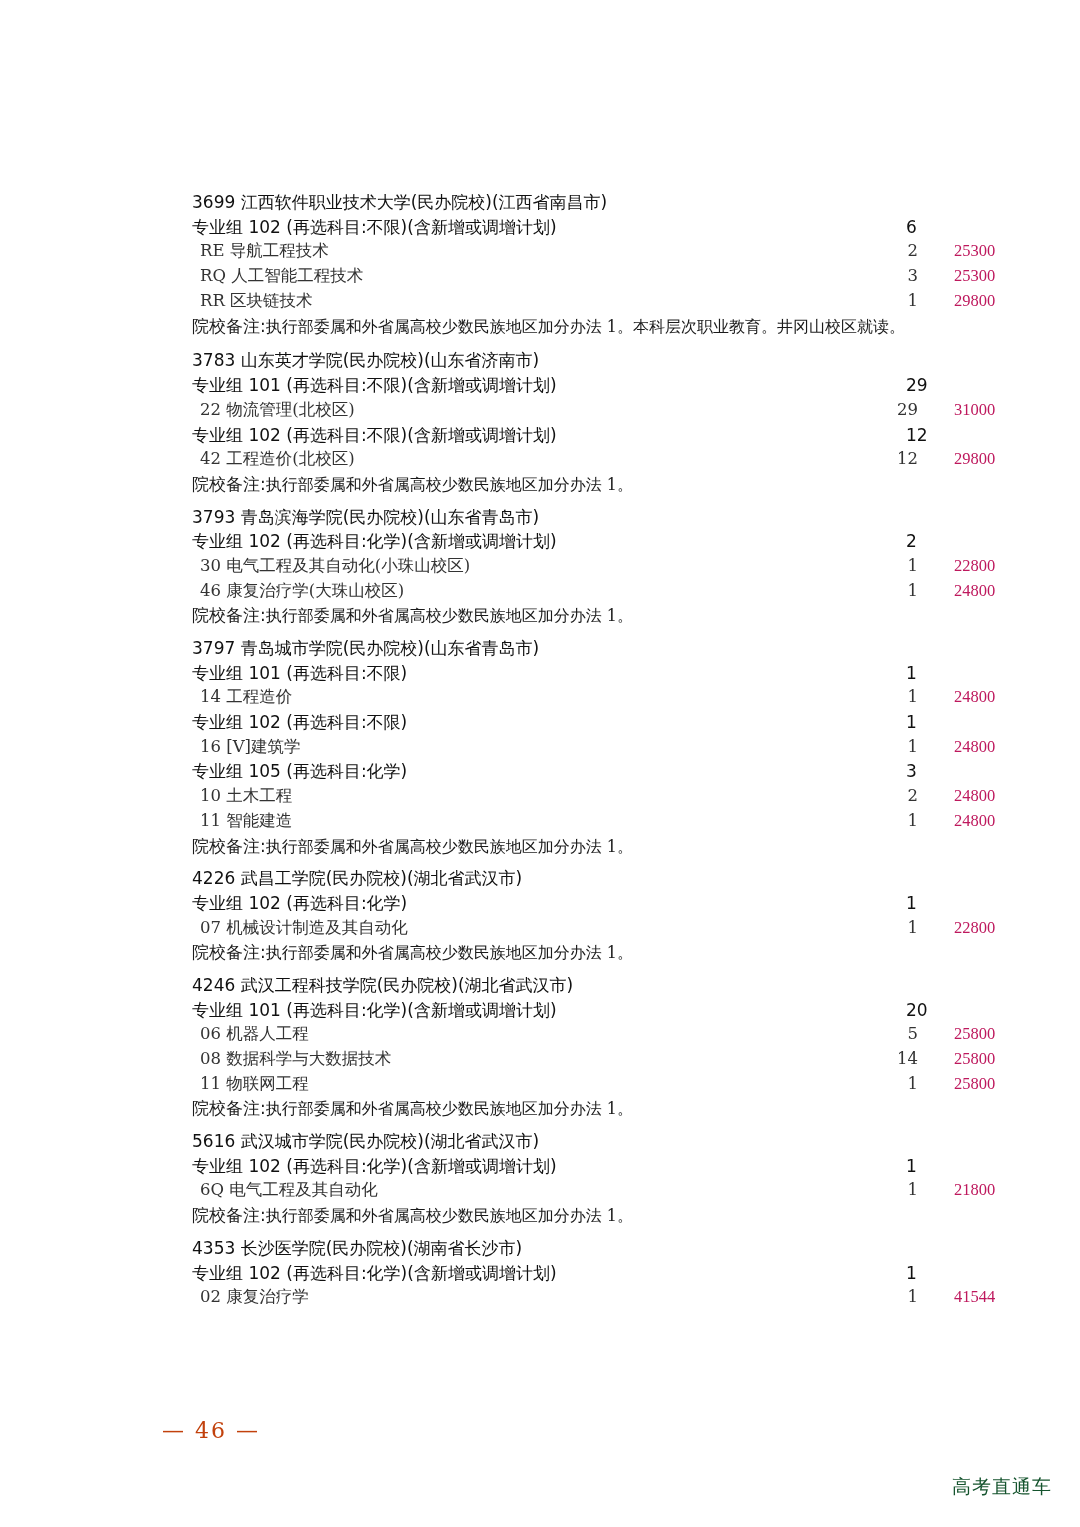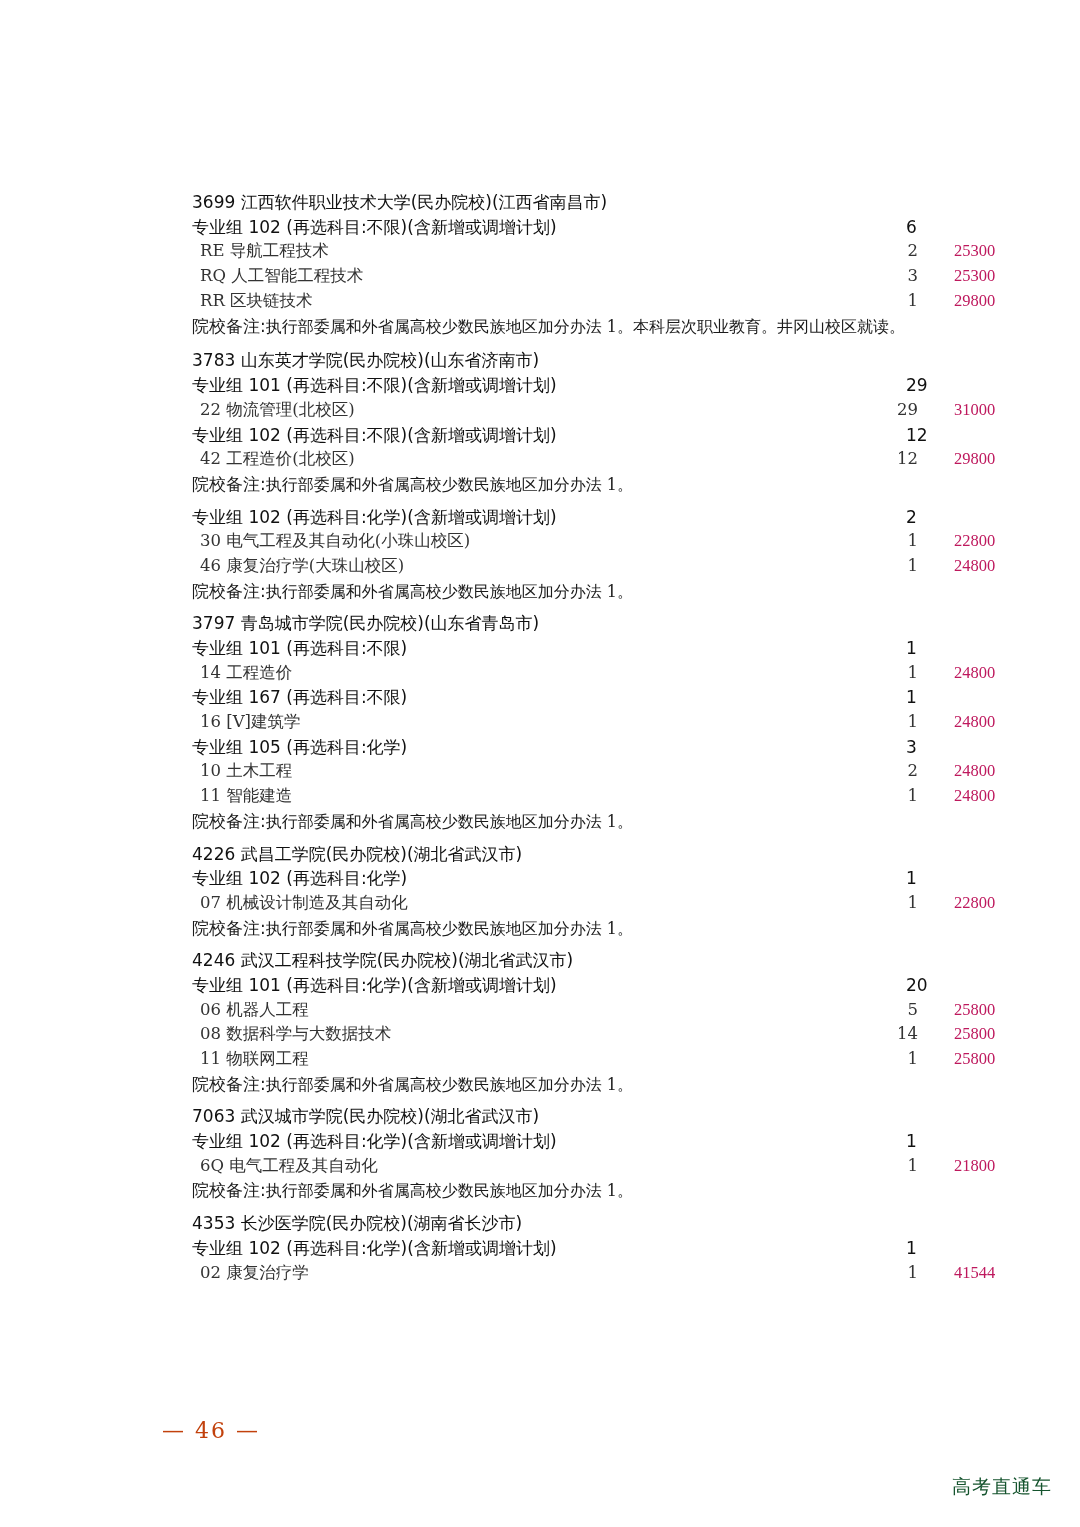--- a/index.html
+++ b/index.html
@@ -36,30 +36,31 @@
     </div>
     <div class="school">
       <div class="line school-title">3783 山东英才学院(民办院校)(山东省济南市)</div>
       <div class="line group"><span>专业组 101 (再选科目:不限)(含新增或调增计划)</span><span class="count">29</span></div>
       <div class="line major"><span>22 物流管理(北校区)</span><span class="count">29</span><span class="fee">31000</span></div>
       <div class="line group"><span>专业组 102 (再选科目:不限)(含新增或调增计划)</span><span class="count">12</span></div>
       <div class="line major"><span>42 工程造价(北校区)</span><span class="count">12</span><span class="fee">29800</span></div>
       <div class="line note"><span class="note-label">院校备注:</span><span>执行部委属和外省属高校少数民族地区加分办法 1。</span></div>
     </div>
     <div class="school">
+      <div class="line school-title">3793 青岛滨海学院(民办院校)(山东省青岛市)</div>
       <div class="line group"><span>专业组 102 (再选科目:化学)(含新增或调增计划)</span><span class="count">2</span></div>
       <div class="line major"><span>30 电气工程及其自动化(小珠山校区)</span><span class="count">1</span><span class="fee">22800</span></div>
       <div class="line major"><span>46 康复治疗学(大珠山校区)</span><span class="count">1</span><span class="fee">24800</span></div>
       <div class="line note"><span class="note-label">院校备注:</span><span>执行部委属和外省属高校少数民族地区加分办法 1。</span></div>
     </div>
     <div class="school">
       <div class="line school-title">3797 青岛城市学院(民办院校)(山东省青岛市)</div>
       <div class="line group"><span>专业组 101 (再选科目:不限)</span><span class="count">1</span></div>
       <div class="line major"><span>14 工程造价</span><span class="count">1</span><span class="fee">24800</span></div>
-      <div class="line group"><span>专业组 167 (再选科目:不限)</span><span class="count">1</span></div>
+      <div class="line group"><span>专业组 102 (再选科目:不限)</span><span class="count">1</span></div>
       <div class="line major"><span>16 [V]建筑学</span><span class="count">1</span><span class="fee">24800</span></div>
       <div class="line group"><span>专业组 105 (再选科目:化学)</span><span class="count">3</span></div>
       <div class="line major"><span>10 土木工程</span><span class="count">2</span><span class="fee">24800</span></div>
       <div class="line major"><span>11 智能建造</span><span class="count">1</span><span class="fee">24800</span></div>
       <div class="line note"><span class="note-label">院校备注:</span><span>执行部委属和外省属高校少数民族地区加分办法 1。</span></div>
     </div>
     <div class="school">
       <div class="line school-title">4226 武昌工学院(民办院校)(湖北省武汉市)</div>
       <div class="line group"><span>专业组 102 (再选科目:化学)</span><span class="count">1</span></div>
       <div class="line major"><span>07 机械设计制造及其自动化</span><span class="count">1</span><span class="fee">22800</span></div>
@@ -67,21 +68,21 @@
     </div>
     <div class="school">
       <div class="line school-title">4246 武汉工程科技学院(民办院校)(湖北省武汉市)</div>
       <div class="line group"><span>专业组 101 (再选科目:化学)(含新增或调增计划)</span><span class="count">20</span></div>
       <div class="line major"><span>06 机器人工程</span><span class="count">5</span><span class="fee">25800</span></div>
       <div class="line major"><span>08 数据科学与大数据技术</span><span class="count">14</span><span class="fee">25800</span></div>
       <div class="line major"><span>11 物联网工程</span><span class="count">1</span><span class="fee">25800</span></div>
       <div class="line note"><span class="note-label">院校备注:</span><span>执行部委属和外省属高校少数民族地区加分办法 1。</span></div>
     </div>
     <div class="school">
-      <div class="line school-title">7063 武汉城市学院(民办院校)(湖北省武汉市)</div>
+      <div class="line school-title">5616 武汉城市学院(民办院校)(湖北省武汉市)</div>
       <div class="line group"><span>专业组 102 (再选科目:化学)(含新增或调增计划)</span><span class="count">1</span></div>
       <div class="line major"><span>6Q 电气工程及其自动化</span><span class="count">1</span><span class="fee">21800</span></div>
       <div class="line note"><span class="note-label">院校备注:</span><span>执行部委属和外省属高校少数民族地区加分办法 1。</span></div>
     </div>
     <div class="school">
       <div class="line school-title">4353 长沙医学院(民办院校)(湖南省长沙市)</div>
       <div class="line group"><span>专业组 102 (再选科目:化学)(含新增或调增计划)</span><span class="count">1</span></div>
       <div class="line major"><span>02 康复治疗学</span><span class="count">1</span><span class="fee">41544</span></div>
     </div>
   </div>

